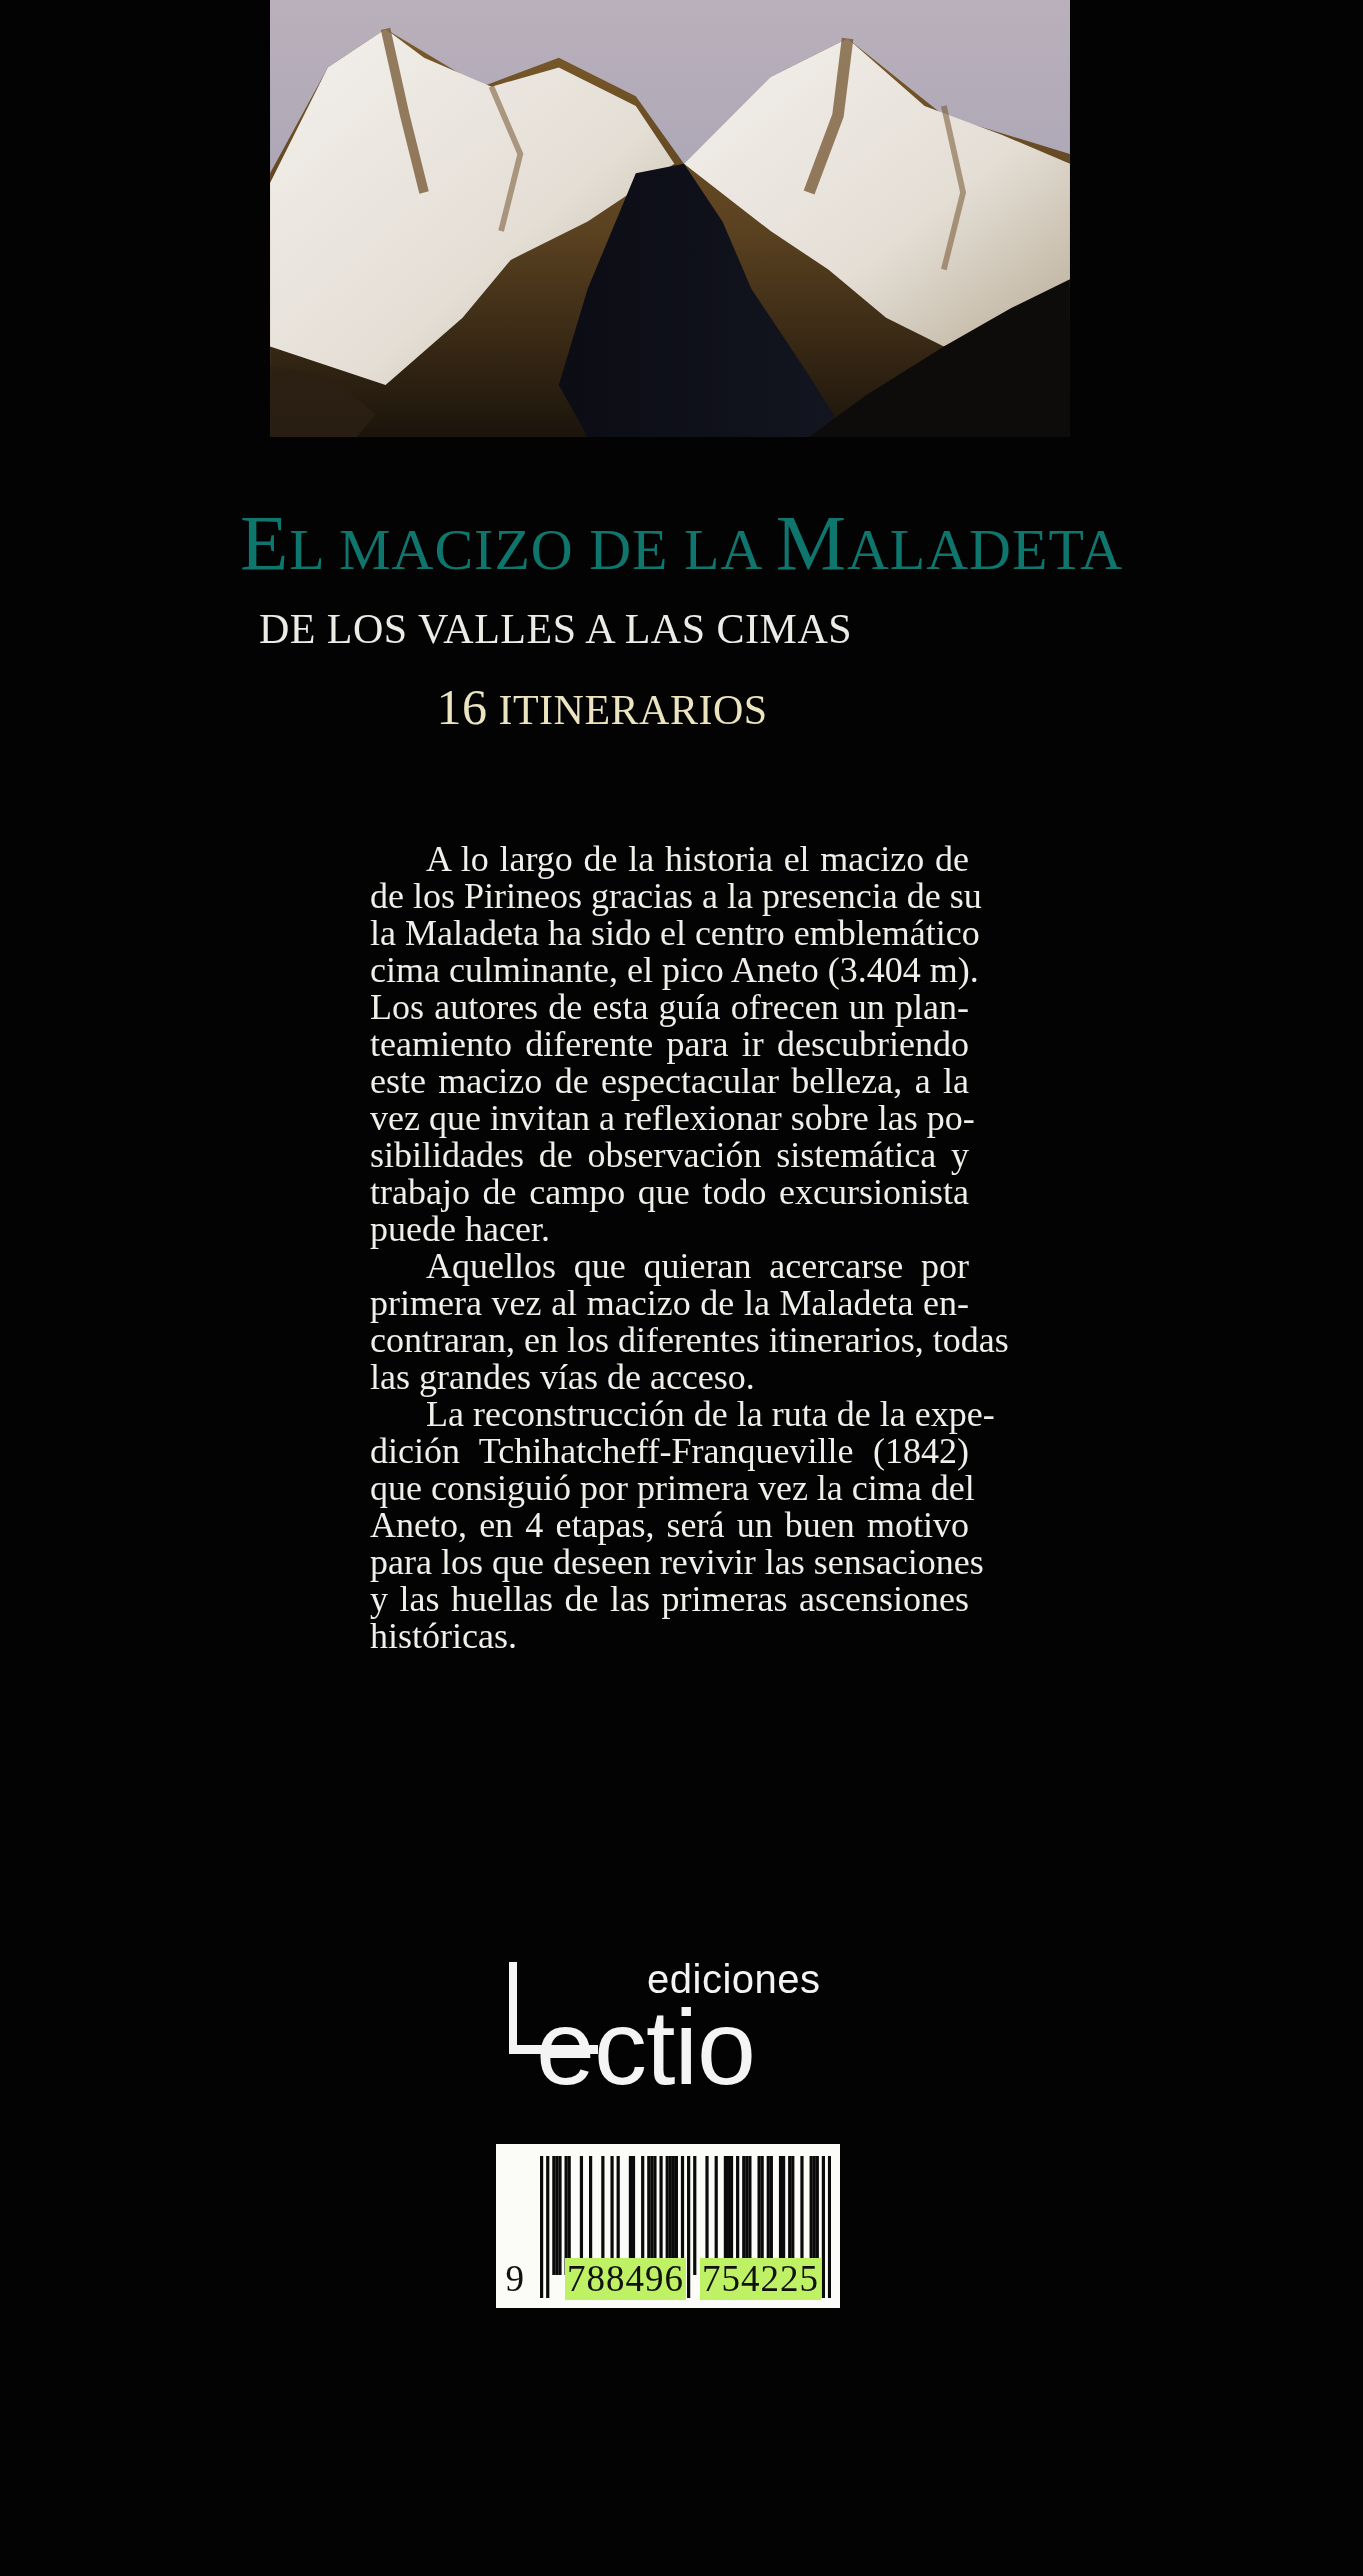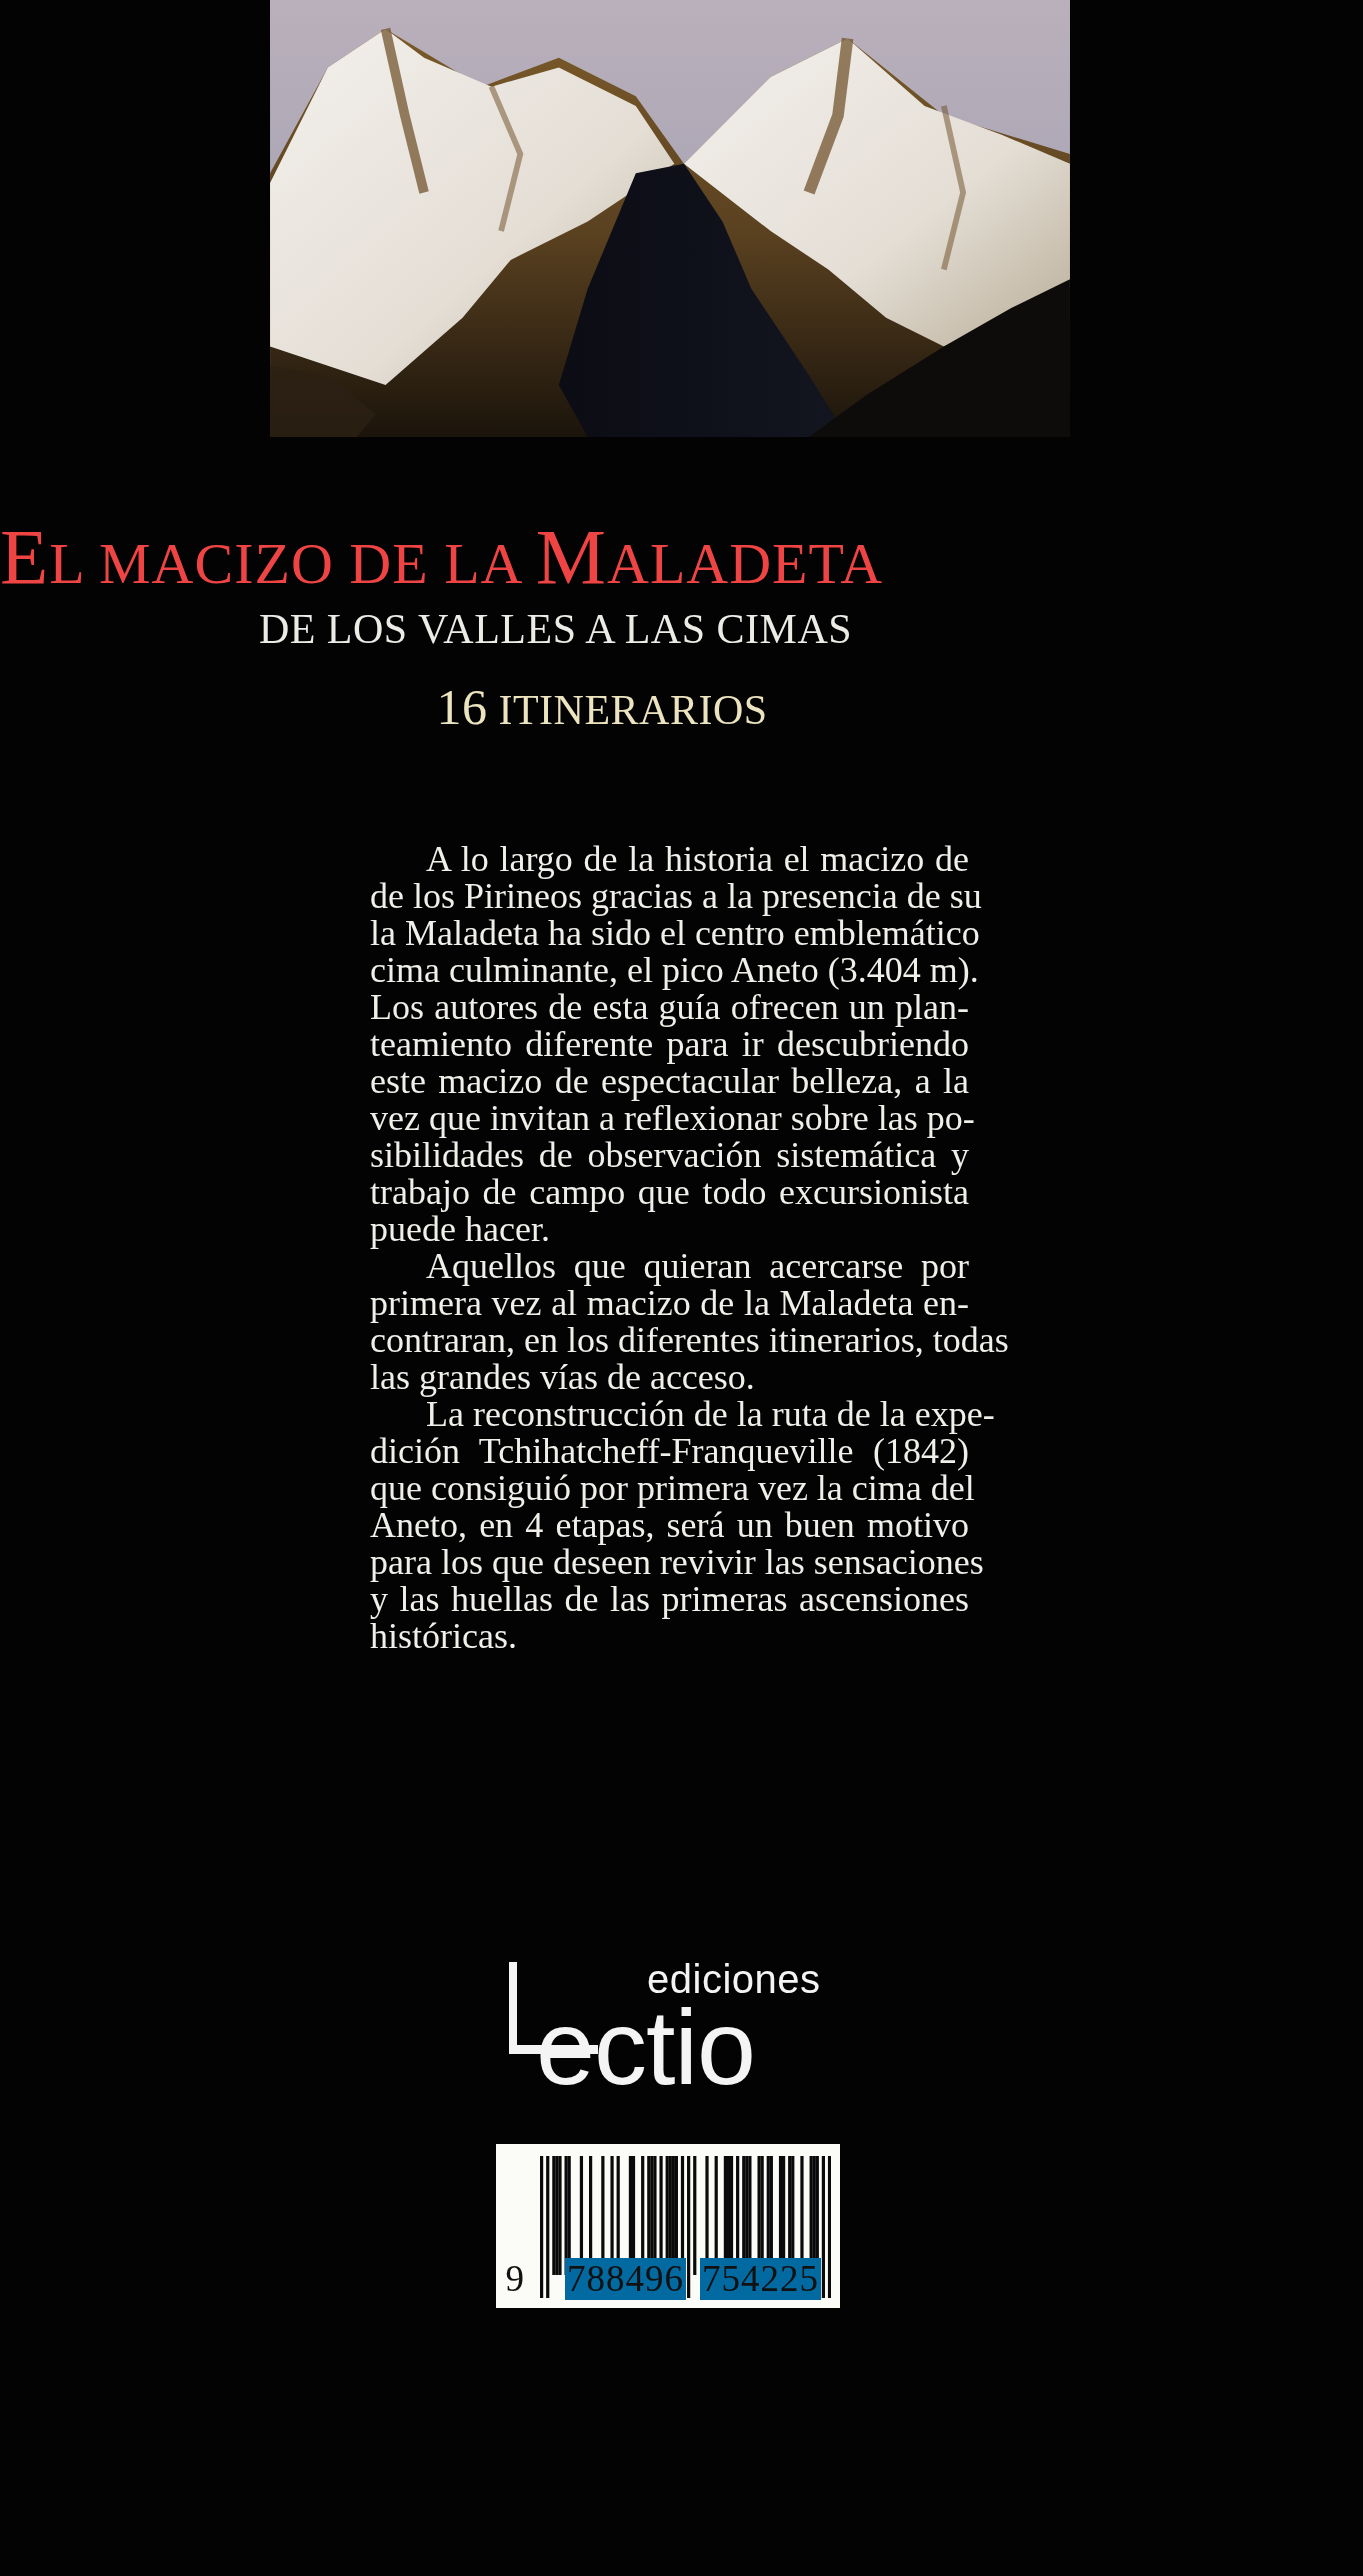--- a/index.html
+++ b/index.html
@@ -18,22 +18,23 @@
     width: 800px; height: 437px;
     overflow: hidden;
     background: linear-gradient(180deg, #b7aeb8 0%, #a9a3b1 14%, #2a2a33 30%, #1a1712 100%);
   }
   .photo svg { position: absolute; left: 0; top: 0; width: 800px; height: 437px; }
 
   
   .title {
     position: absolute;
     left: 0; width: 1363px;
-    top: 513px;
-    color: #ef4444;
+    top: 499px;
+    text-align: center;
+    color: #0f766e;
     font-size: 79px;
     line-height: 87px;
     letter-spacing: 1px;
     white-space: nowrap;
   }
   .title .sc { font-size: 58px; }
   .subtitle {
     position: absolute;
     left: 0; width: 1111px;
     top: 605px;
@@ -118,21 +119,21 @@
   .barcode .digit-first {
     position: absolute; left: 9.6px; top: 114px;
     font-family: "Liberation Serif", serif;
     font-size: 37px; line-height: 42px; color: #111;
   }
   .barcode .digits {
     position: absolute; top: 114px;
     font-family: "Liberation Serif", serif;
     font-size: 37px; line-height: 42px; color: #111;
     letter-spacing: 1px;
-    background: #0369a1;
+    background: #bef264;
     padding: 0 1.9px;
   }
   .barcode .d1 { left: 69px; }
   .barcode .d2 { left: 204px; }
 </style>
 </head>
 <body>
 
 <div class="photo">
   <svg viewBox="0 0 831 454">

